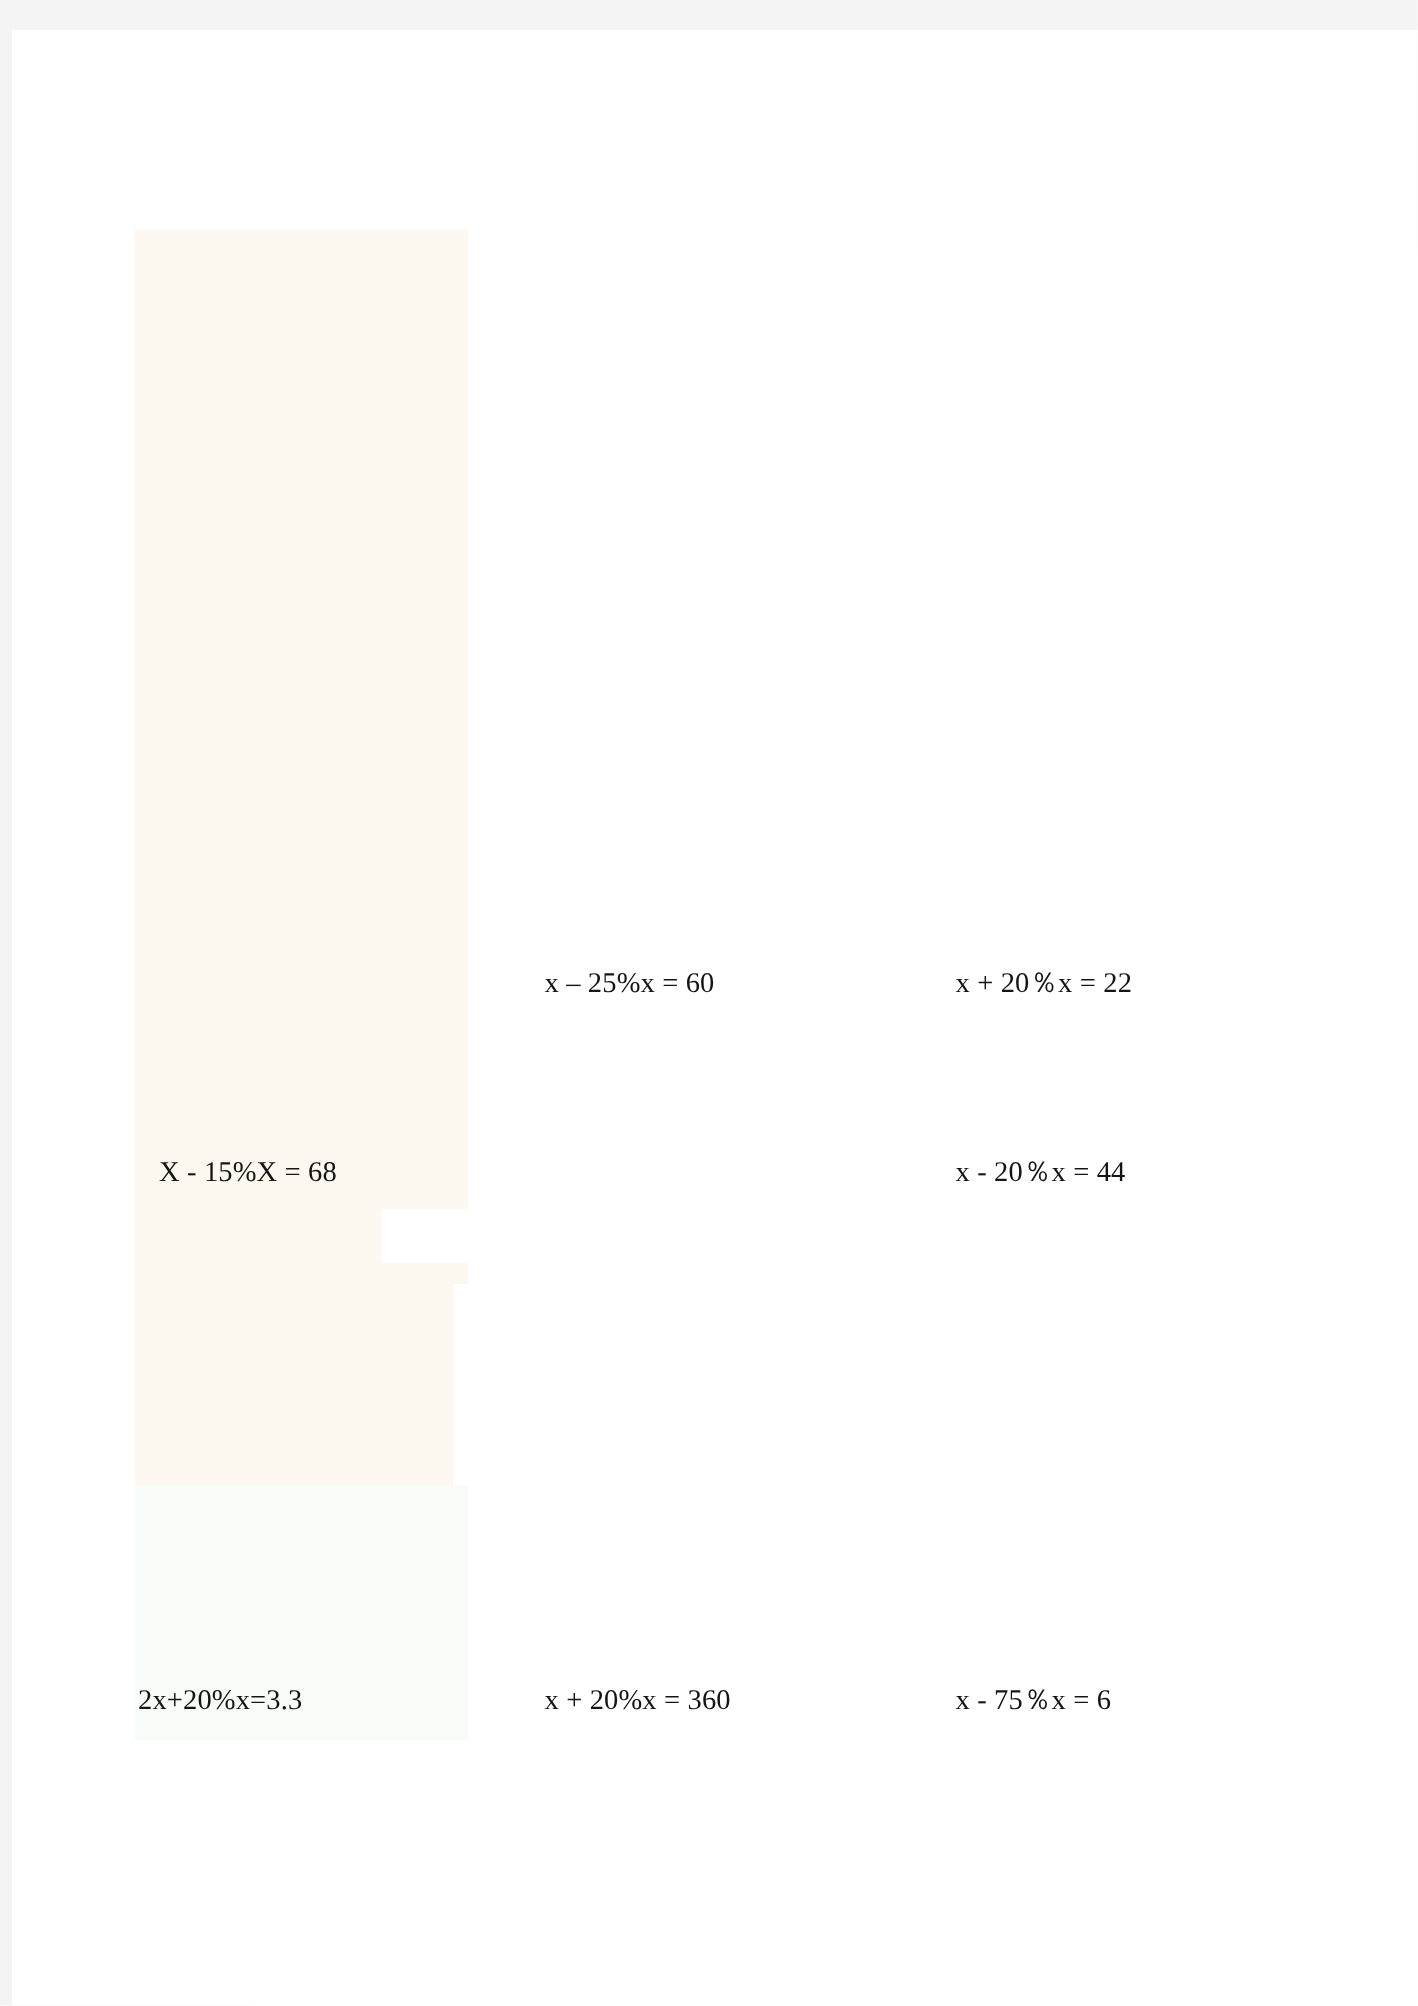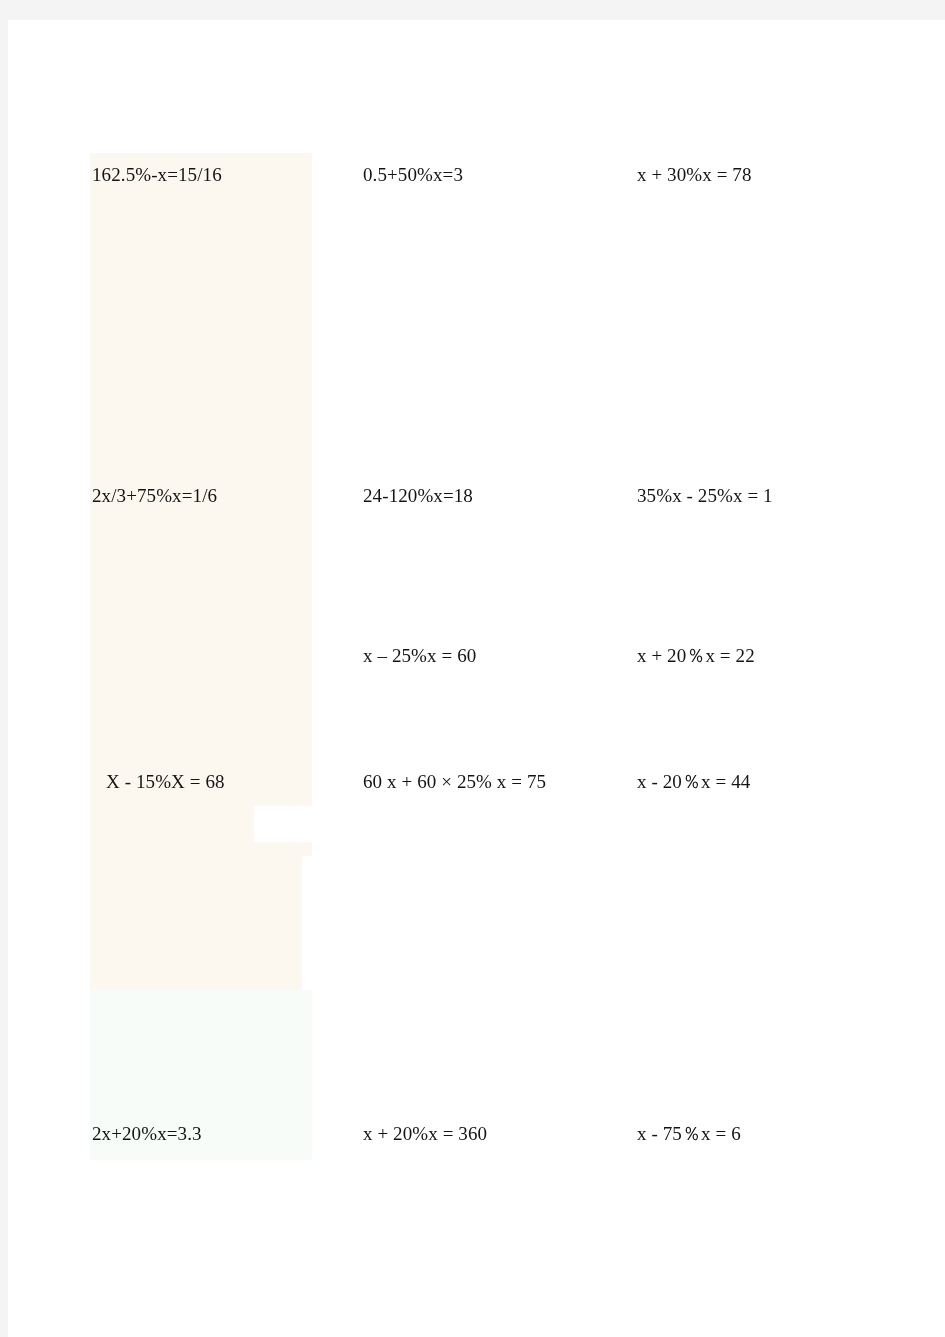--- a/index.html
+++ b/index.html
@@ -101,41 +101,30 @@
 
 <div id="sheet">
 
   <div class="band" id="band-cream"></div>
   <div class="band" id="band-cream-lower"></div>
   <div class="band" id="band-notch"></div>
   <div class="band" id="band-mint"></div>
 
   <div id="grid">
 
-    <div class="eq-row row-0">
-      <div class="eq-cell col-0">162.5%-x=15/16</div>
-      <div class="eq-cell col-1">0.5+50%x=3</div>
-      <div class="eq-cell col-2">x + 30%x = 78</div>
-    </div>
 
 
-    <div class="eq-row row-2">
-      <div class="eq-cell col-0">2x/3+75%x=1/6</div>
-      <div class="eq-cell col-1">24-120%x=18</div>
-      <div class="eq-cell col-2">35%x - 25%x = 1</div>
-    </div>
 
     <div class="eq-row row-3">
       <div class="eq-cell col-1">x – 25%x = 60</div>
       <div class="eq-cell col-2">x + 20％x = 22</div>
     </div>
 
     <div class="eq-row row-4">
       <div class="eq-cell col-0 indent">X - 15%X = 68</div>
-      <div class="eq-cell col-1">60 x + 60 × 25% x = 75</div>
       <div class="eq-cell col-2">x - 20％x = 44</div>
     </div>
 
 
     <div class="eq-row row-6">
       <div class="eq-cell col-0">2x+20%x=3.3</div>
       <div class="eq-cell col-1">x + 20%x = 360</div>
       <div class="eq-cell col-2">x - 75％x = 6</div>
     </div>
 

